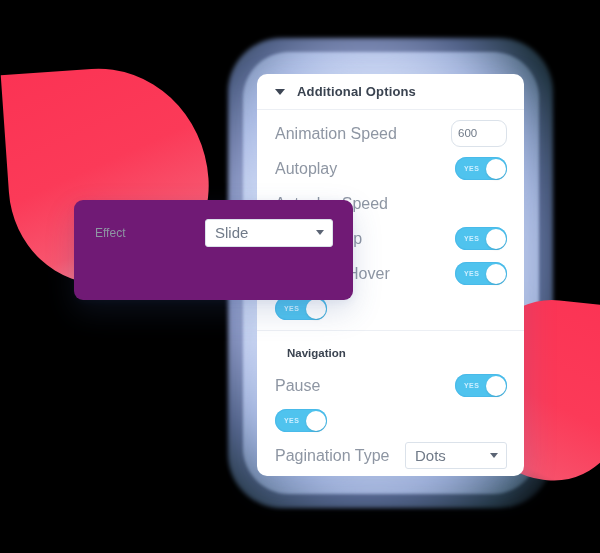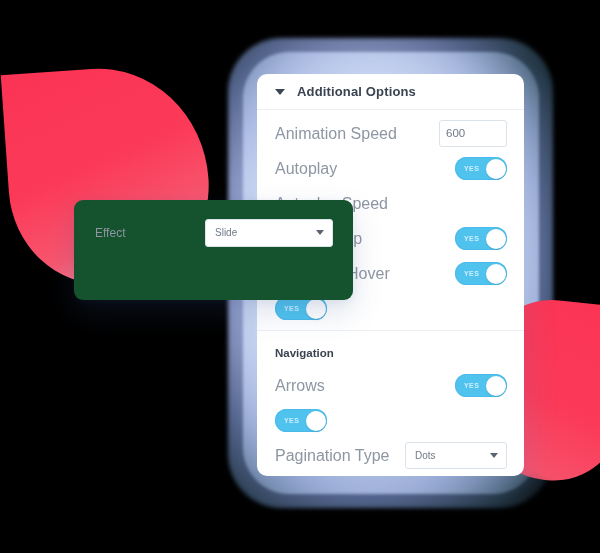--- a/index.html
+++ b/index.html
@@ -118,41 +118,41 @@
     font-size: 16px;
     color: #8e96a3;
     flex: 1 1 auto;
     white-space: nowrap;
   }
 
   .section-head {
     height: 30px;
     display: flex;
     align-items: center;
-    padding: 0 18px;
+    padding: 0 30px;
     margin-top: 7px;
   }
   .section-head .section-title {
     font-size: 11.5px;
     font-weight: bold;
     color: #3a4350;
   }
 
   .divider {
     height: 1px;
     background: #eceff4;
     margin: 4px 0 0 0;
   }
 
   
   .num-input {
-    width: 68px;
+    width: 56px;
     height: 27px;
     border: 1px solid #dbe2ea;
-    border-radius: 3px;
+    border-radius: 9px;
     background: #fff;
     font-size: 11.5px;
     color: #707a88;
     font-family: "Liberation Sans", sans-serif;
     padding: 0 6px;
     line-height: 25px;
     text-align: left;
     display: flex;
     align-items: center;
   }
@@ -187,21 +187,21 @@
   }
 
   .select {
     height: 27px;
     border: 1px solid #dbe2ea;
     border-radius: 3px;
     background: #fff;
     display: flex;
     align-items: center;
     padding: 0 8px 0 9px;
-    font-size: 10px;
+    font-size: 15px;
     color: #707a88;
     gap: 27px;
   }
   .select .sel-value { flex: 1 1 auto; white-space: nowrap; }
   .select .sel-caret {
     width: 0; height: 0;
     border-left: 4.5px solid transparent;
     border-right: 4.5px solid transparent;
     border-top: 5.5px solid #5b6474;
     margin-left: 8px;
@@ -210,21 +210,21 @@
 
   #pagination-type-select { width: 102px; }
 
   
   #effect-card {
     position: absolute;
     left: 74px;
     top: 200px;
     width: 279px;
     height: 100px;
-    background: #14532d;
+    background: #701a75;
     border-radius: 9px;
     box-shadow: 0 12px 30px rgba(60,90,150,0.18), 0 2px 8px rgba(60,90,150,0.08);
     padding: 13px 0 0 0;
   }
   #effect-card .row { height: 39px; padding: 0 20px 0 21px; }
   #effect-card .row-label { font-size: 12px; color: #8e96a3; }
   #effect-card .select { width: 128px; height: 28px; }
 </style>
 </head>
 <body>
@@ -287,21 +287,21 @@
         </div>
       </div>
 
       <div class="divider"></div>
 
       <div class="section-head">
         <span class="section-title">Navigation</span>
       </div>
 
       <div class="row">
-        <span class="row-label">Arrows</span>
+        <span class="row-label">Pause</span>
         <div class="toggle">
           <span class="yes">YES</span>
           <span class="knob"></span>
         </div>
       </div>
 
       <div class="row">
         <div class="toggle">
           <span class="yes">YES</span>
           <span class="knob"></span>

